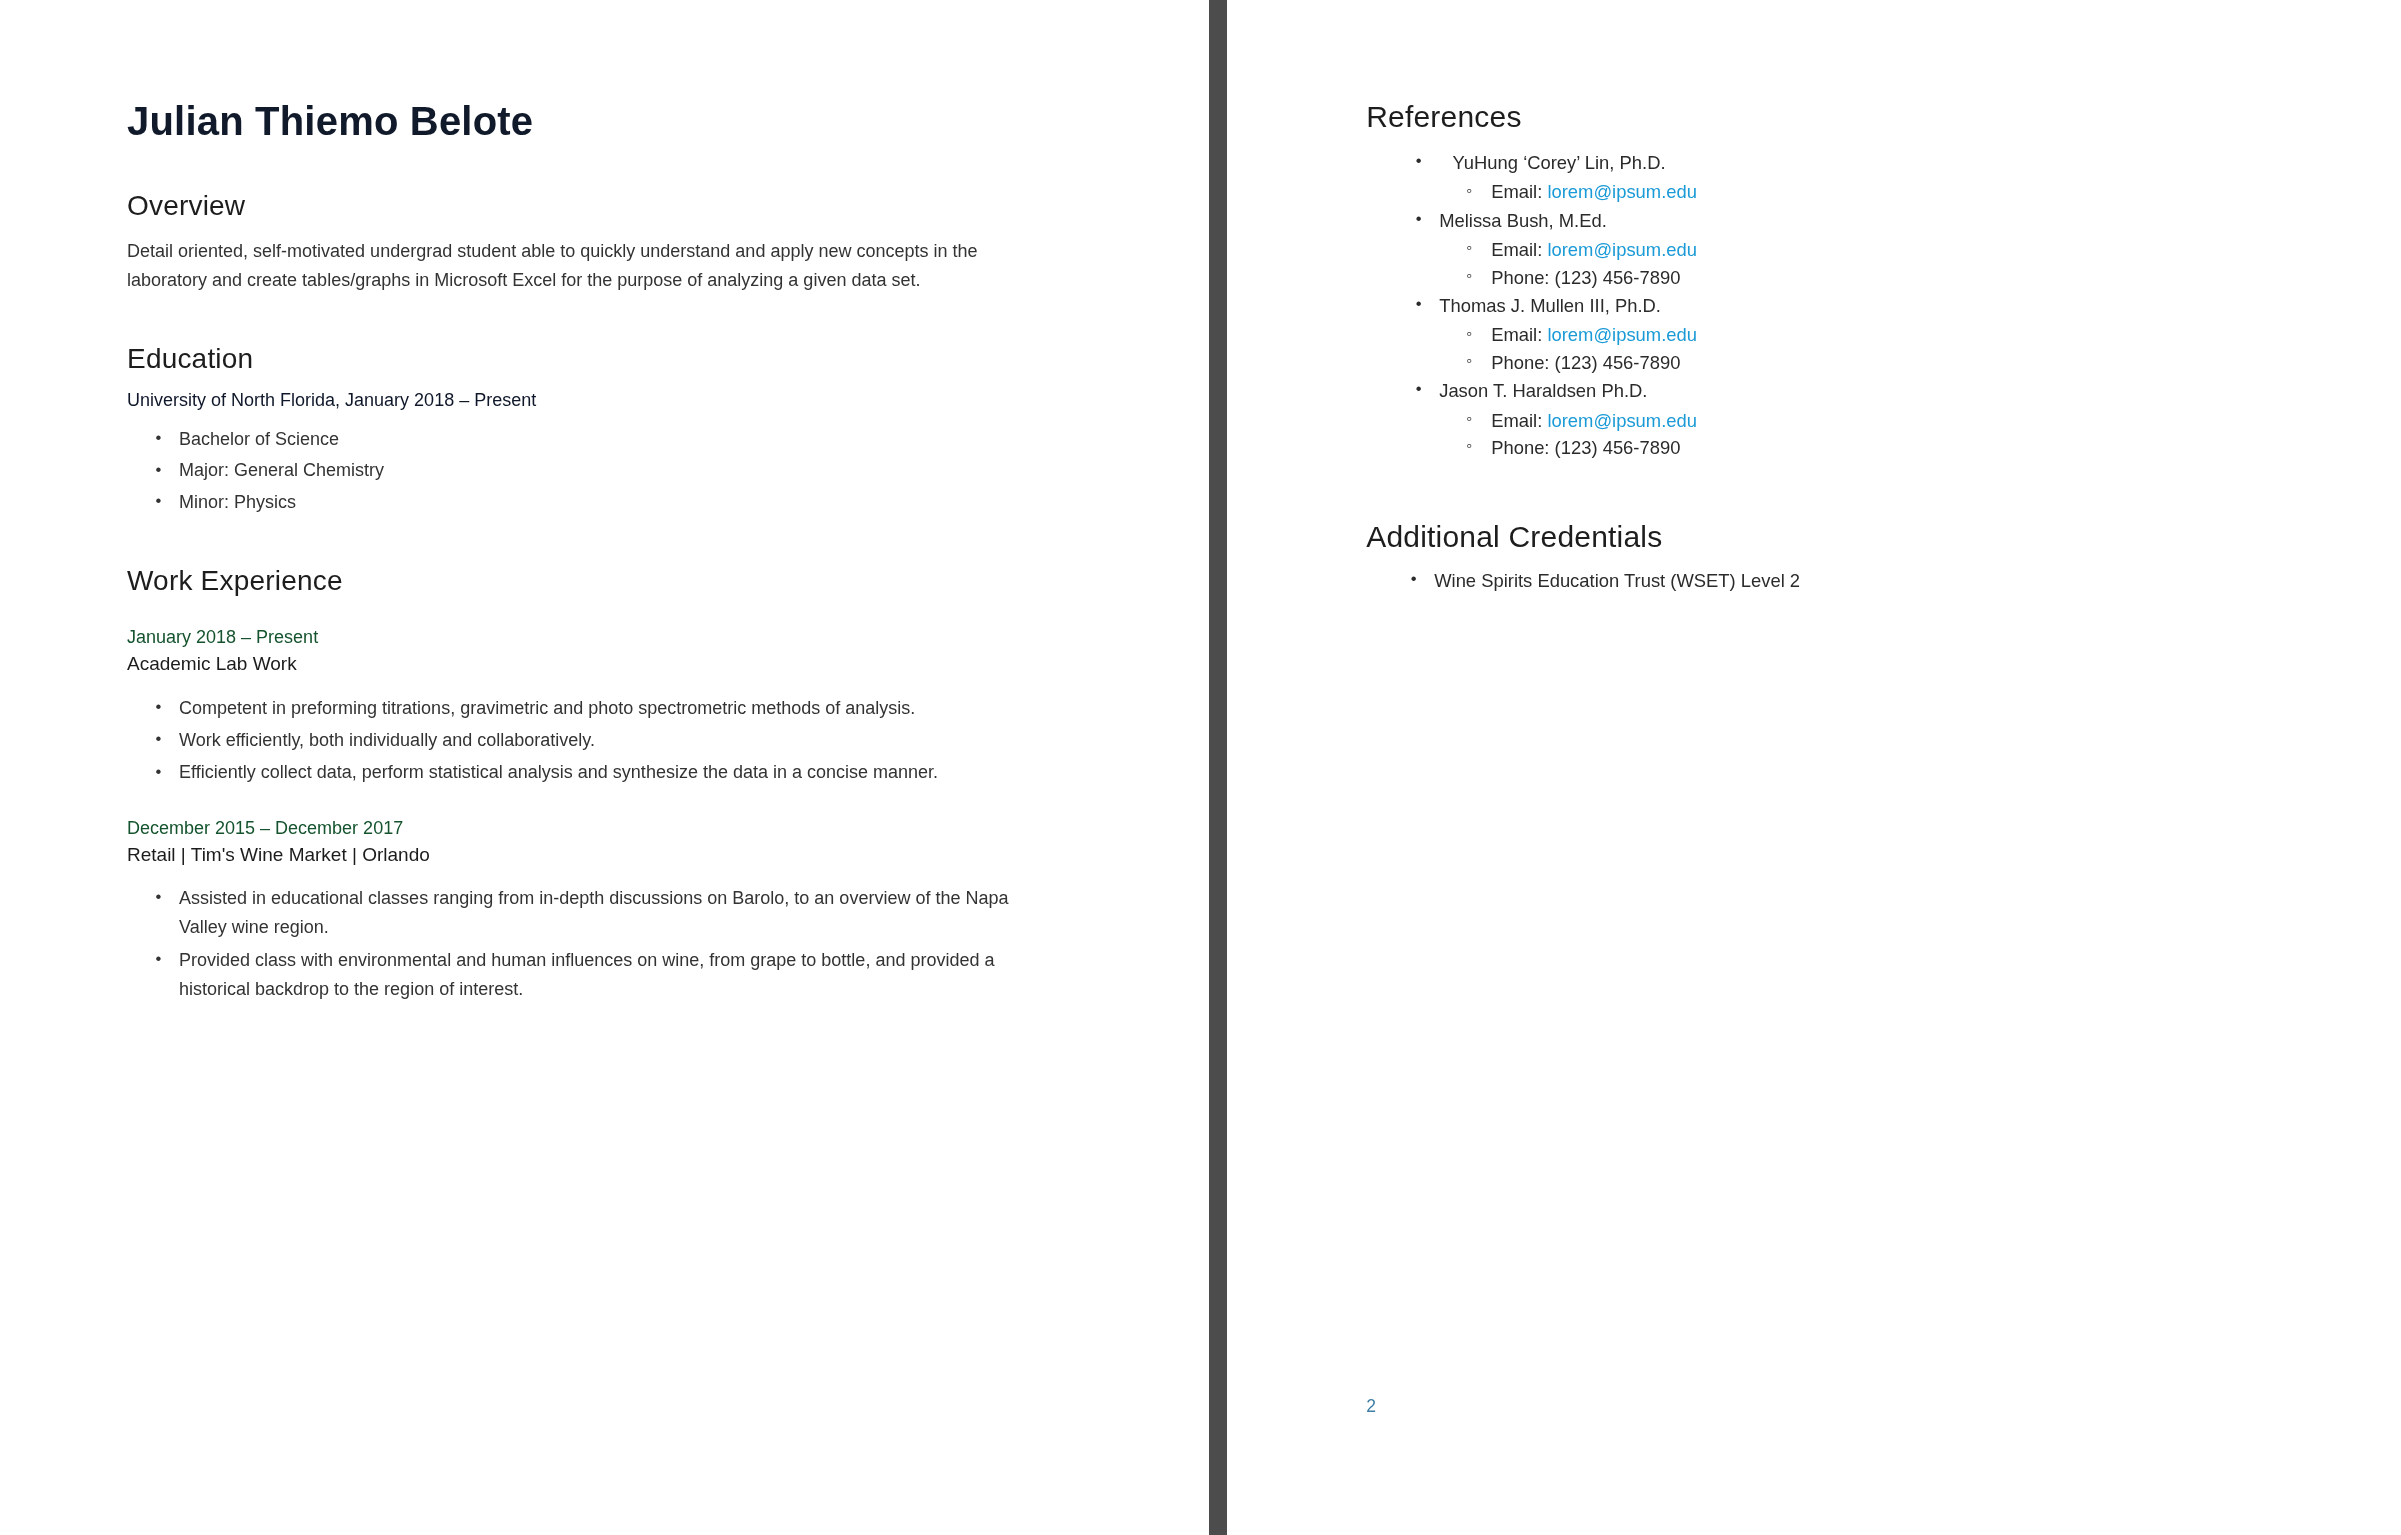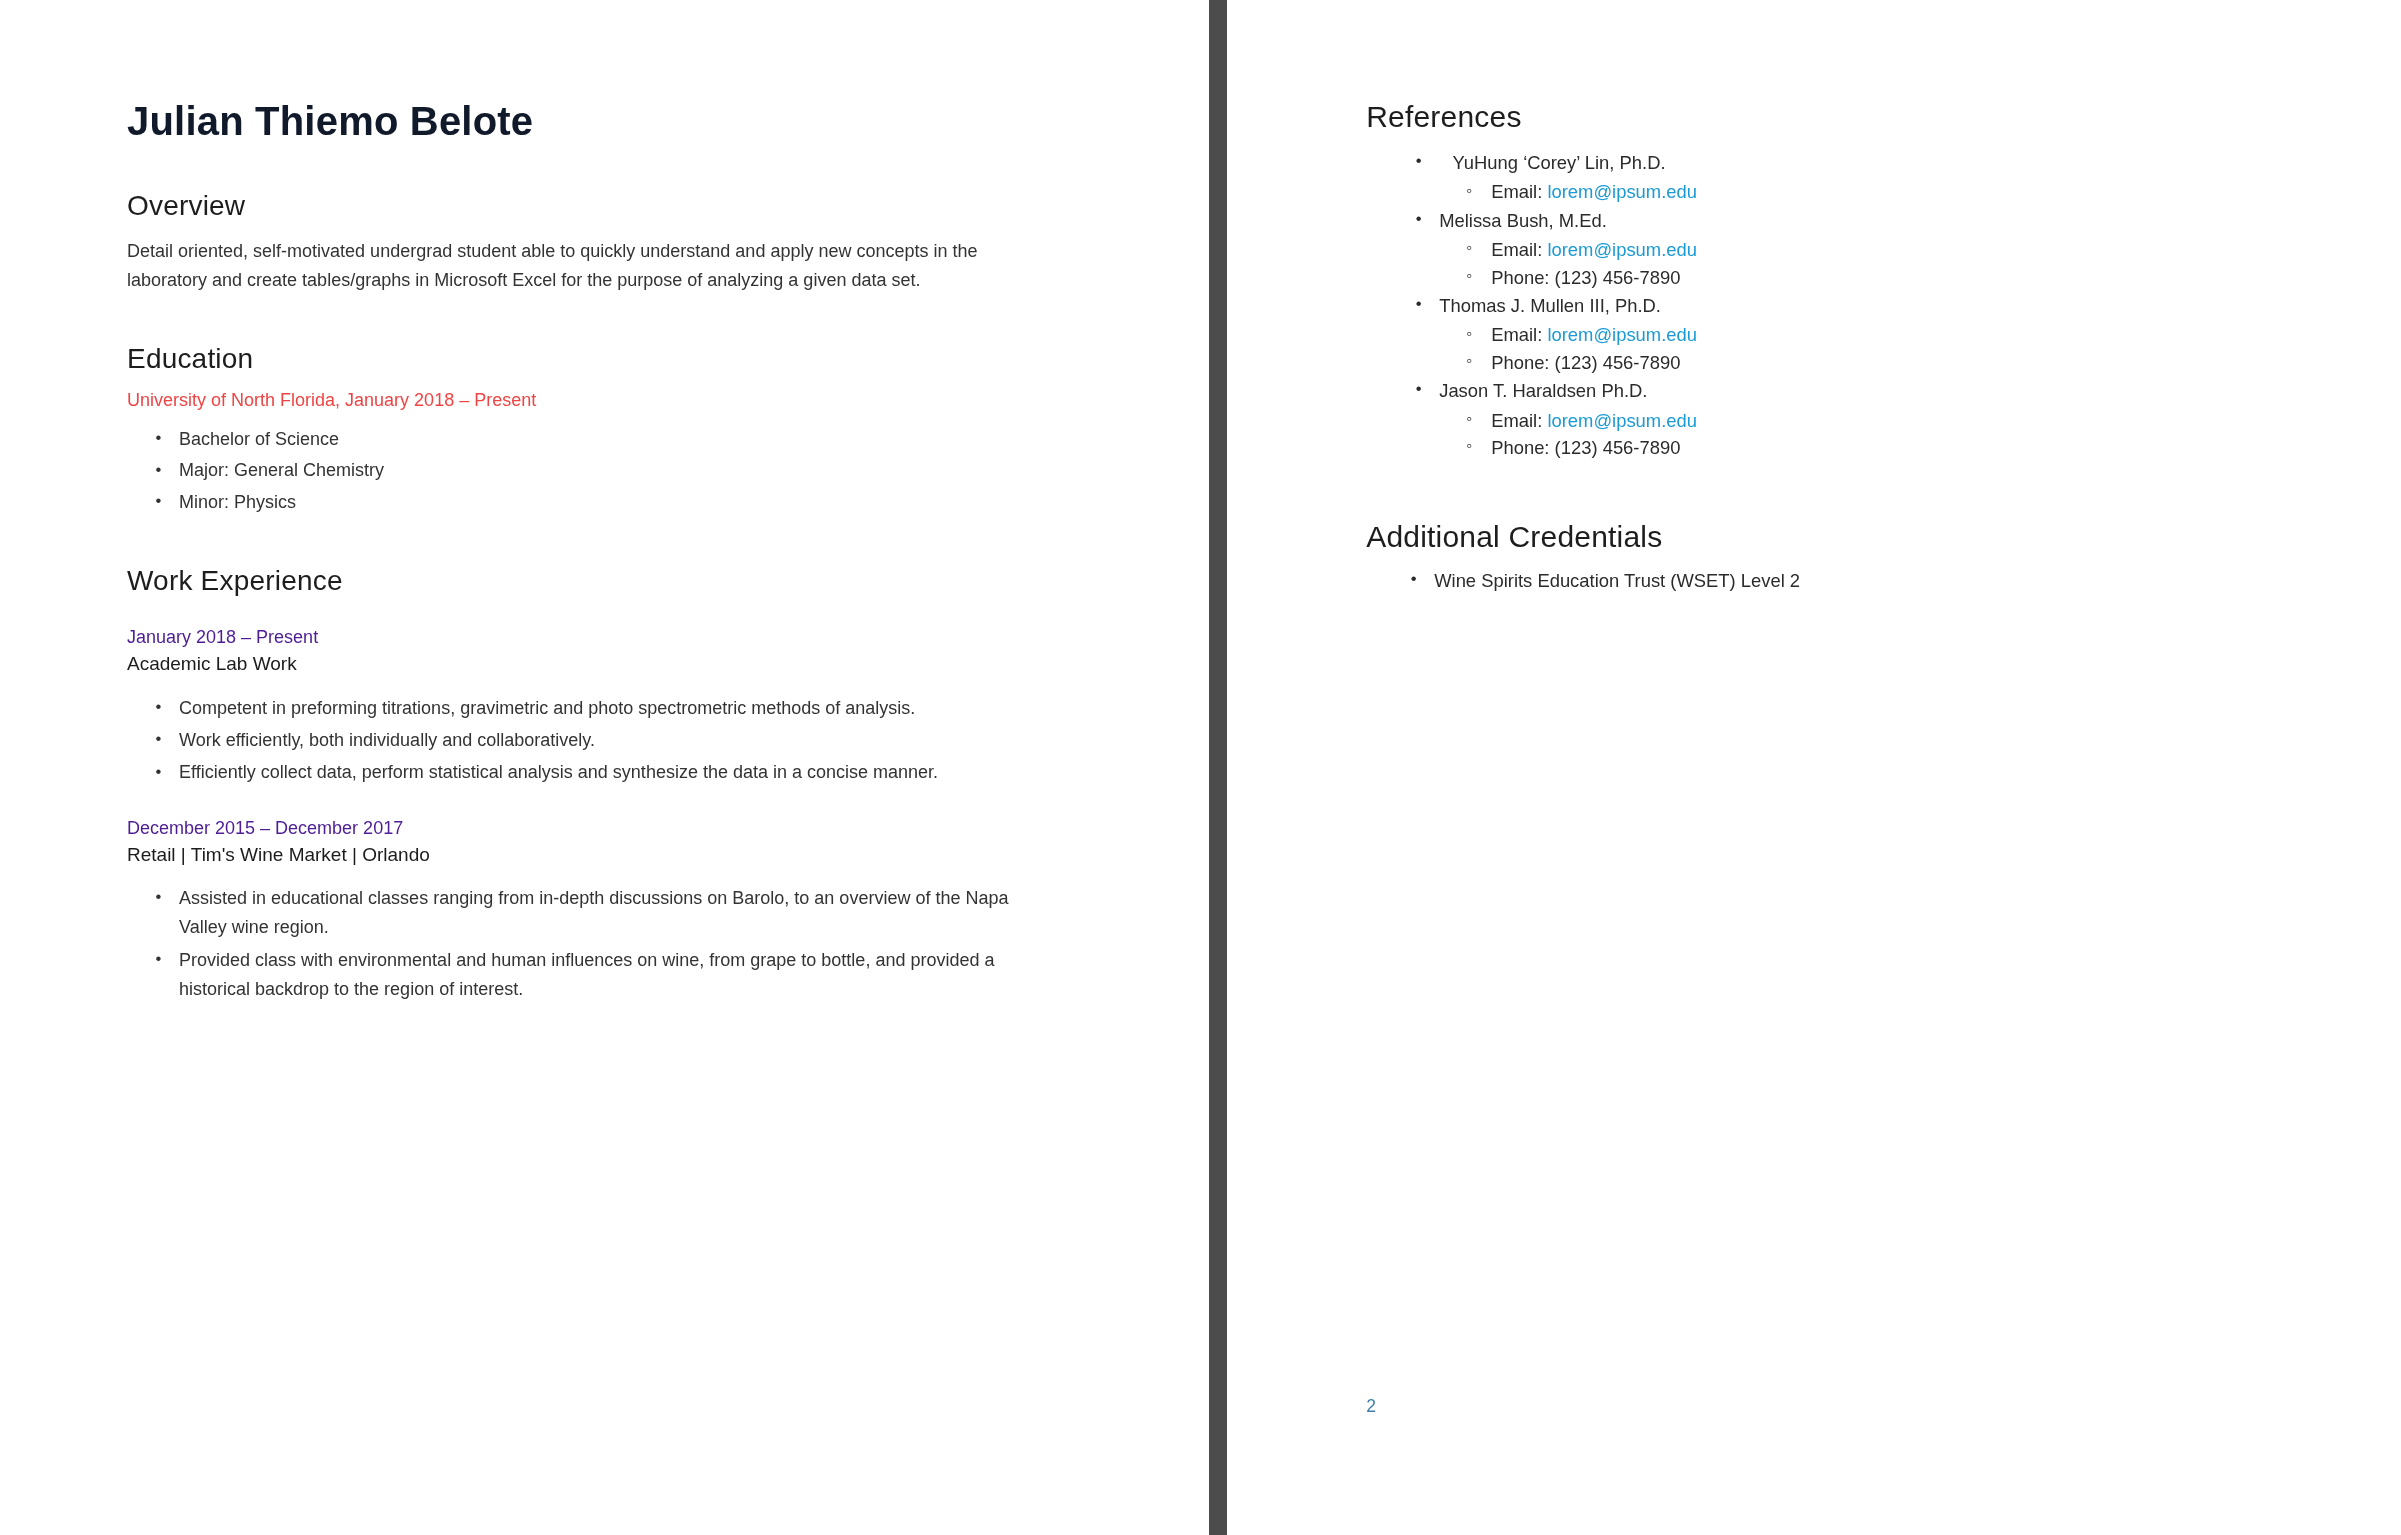--- a/index.html
+++ b/index.html
@@ -68,21 +68,21 @@
 
   p.body {
     font-size: 18px;
     line-height: 1.62;
     color: #333333;
     margin: 0;
     max-width: 885px;
   }
   .edu-line {
     font-size: 18px;
-    color: #ef4444;
+    color: #0f172a;
     margin: 14px 0 0 0;
   }
   ul.bullets {
     margin: 13.4px 0 0 0;
     padding-left: 52px;
     list-style: none;
   }
   ul.bullets > li {
     position: relative;
     font-size: 18px;
@@ -94,21 +94,21 @@
   ul.bullets > li::before {
     content: "\2022";
     position: absolute;
     left: -23.4px;
     top: -0.8px;
     font-size: 16.7px;
     color: #333333;
   }
   .job-date {
     font-size: 18px;
-    color: #4c1d95;
+    color: #14532d;
     margin-top: 30px;
   }
   .job-title {
     font-size: 19px;
     color: #1c1c1c;
     margin-top: 5px;
   }
   ul.bullets.job { margin-top: 18.4px; }
   ul.bullets.job > li { margin-bottom: 3.3px; }
 

